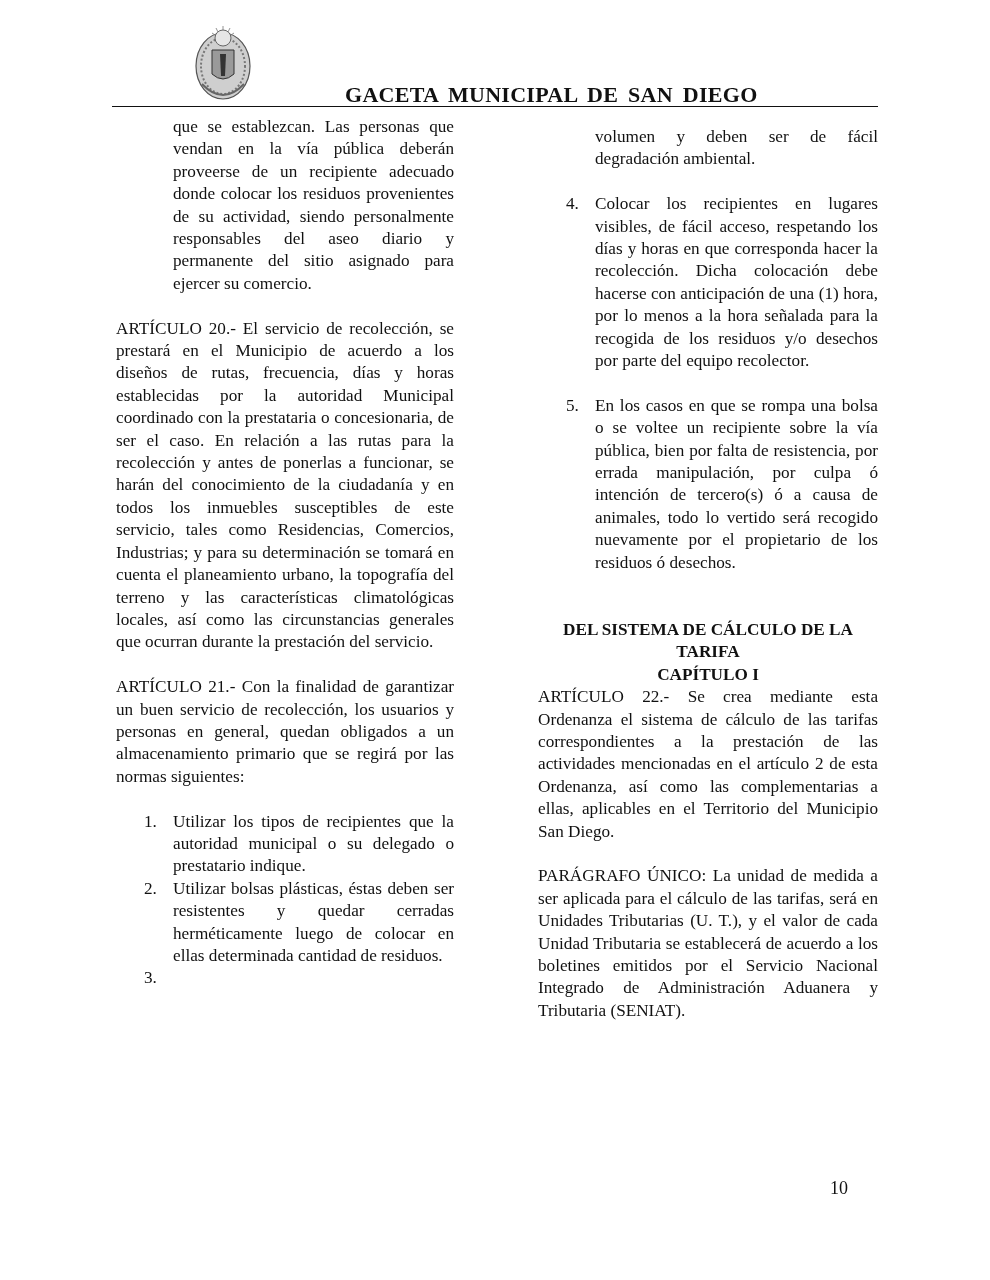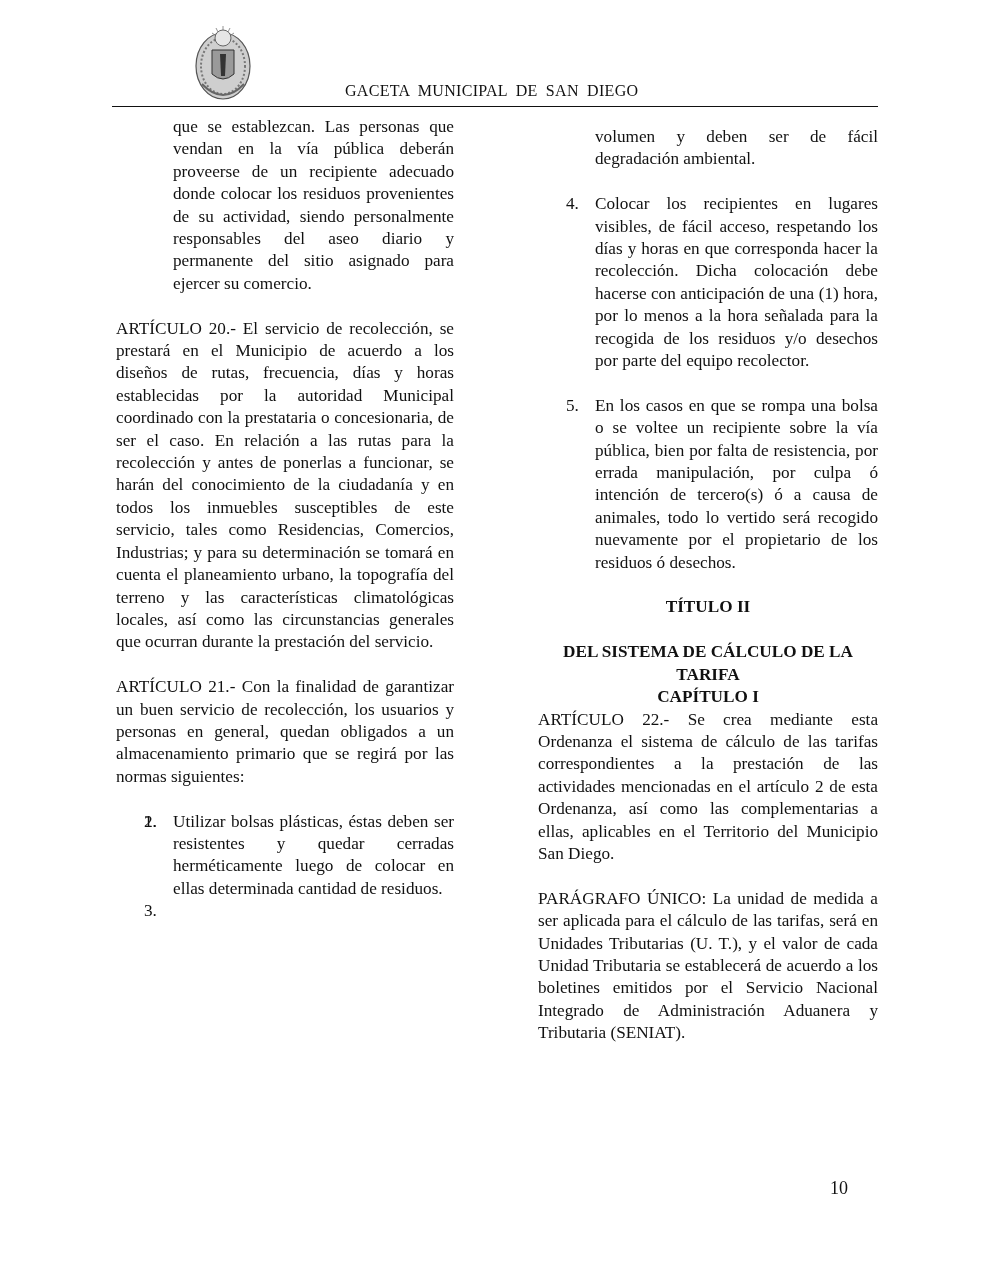--- a/index.html
+++ b/index.html
@@ -6,21 +6,21 @@
   body {
     width: 990px; height: 1280px; position: relative; overflow: hidden;
     font-family: "Liberation Serif", "DejaVu Serif", serif;
     color: #111111;
   }
   .emblem {
     position: absolute; left: 192px; top: 24px; width: 62px; height: 78px;
   }
   .header-title {
     position: absolute; left: 345px; top: 82px;
-    font-size: 16px; font-weight: normal; letter-spacing: 0.3px;
+    font-size: 22px; font-weight: bold; letter-spacing: 0.3px;
     word-spacing: 4px; white-space: nowrap;
   }
   .header-rule {
     position: absolute; left: 112px; top: 106px; width: 766px; height: 0;
     border-top: 1.6px solid #111;
   }
   .col { position: absolute; font-size: 17.2px; line-height: 22.4px; }
   .col-left { left: 116px; top: 116px; width: 338px; }
   .col-right { left: 512px; top: 126px; width: 340px; margin-left: 26px; }
   p { margin: 0; text-align: justify; }
@@ -63,20 +63,21 @@
   <p>
     <span class="b">ARTÍCULO 20.-</span><span> El servicio de recolección, se prestará en el Municipio de acuerdo a los diseños de rutas, frecuencia, días y horas establecidas por la autoridad Municipal coordinado con la prestataria o concesionaria, de ser el caso. En relación a las rutas para la recolección y antes de ponerlas a funcionar, se harán del conocimiento de la ciudadanía y en todos los inmuebles susceptibles de este servicio, tales como Residencias, Comercios, Industrias; y para su determinación se tomará en cuenta el planeamiento urbano, la topografía del terreno y las características climatológicas locales, así como las circunstancias generales que ocurran durante la prestación del servicio.</span>
   </p>
   <div class="gap"></div>
   <p>
     <span class="b">ARTÍCULO 21.-</span><span> Con la finalidad de garantizar un buen servicio de recolección, los usuarios y personas en general, quedan obligados a un almacenamiento primario que se regirá por las normas siguientes:</span>
   </p>
   <div class="gap"></div>
   <div class="list-item">
     <span class="list-num">1.</span>
+    <span>Utilizar los tipos de recipientes que la autoridad municipal o su delegado o prestatario indique.</span>
   </div>
   <div class="list-item">
     <span class="list-num">2.</span>
     <span>Utilizar bolsas plásticas, éstas deben ser resistentes y quedar cerradas herméticamente luego de colocar en ellas determinada cantidad de residuos.</span>
   </div>
   <div class="list-item">
     <span class="list-num">3.</span>
   </div>
 </div>
 
@@ -86,21 +87,20 @@
   <div class="list-item">
     <span class="list-num">4.</span>
     <span>Colocar los recipientes en lugares visibles, de fácil acceso, respetando los días y horas en que corresponda hacer la recolección. Dicha colocación debe hacerse con anticipación de una (1) hora, por lo menos a la hora señalada para la recogida de los residuos y/o desechos por parte del equipo recolector.</span>
   </div>
   <div class="gap"></div>
   <div class="list-item">
     <span class="list-num">5.</span>
     <span>En los casos en que se rompa una bolsa o se voltee un recipiente sobre la vía pública, bien por falta de resistencia, por errada manipulación, por culpa ó intención de tercero(s) ó a causa de animales, todo lo vertido será recogido nuevamente por el propietario de los residuos ó desechos.</span>
   </div>
   <div class="gap"></div>
-  <div class="center">TÍTULO II</div>
   <div class="gap"></div>
   <div class="center">DEL SISTEMA DE CÁLCULO DE LA TARIFA</div>
   <div class="center">CAPÍTULO I</div>
   <p>
     <span class="b">ARTÍCULO 22.-</span><span>  Se crea mediante esta Ordenanza el sistema de cálculo de las tarifas correspondientes a la prestación de las actividades mencionadas en el artículo 2 de esta Ordenanza, así como las complementarias a ellas, aplicables en el Territorio del Municipio San Diego.</span>
   </p>
   <div class="gap"></div>
   <p>
     <span class="b">PARÁGRAFO ÚNICO:</span><span>   La unidad de medida a ser aplicada para el cálculo de las tarifas, será en Unidades Tributarias (U. T.), y el valor de cada Unidad Tributaria se establecerá de acuerdo a los boletines emitidos por el Servicio Nacional Integrado de Administración Aduanera y Tributaria (SENIAT).</span>
   </p>

